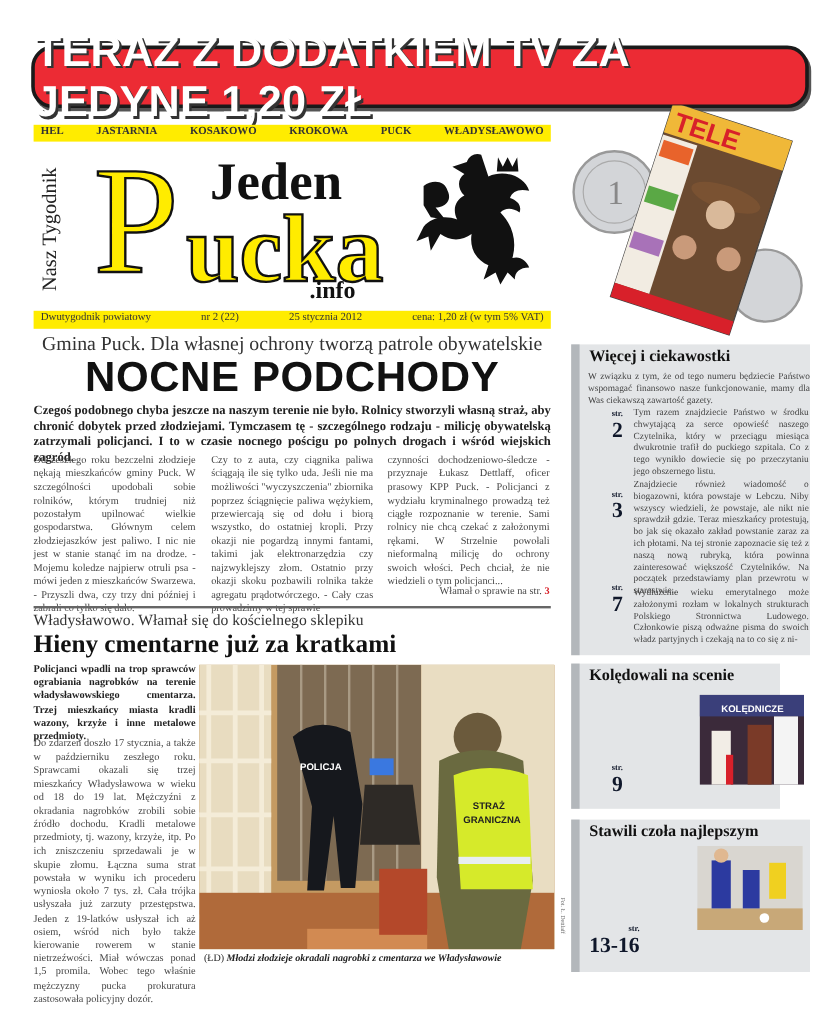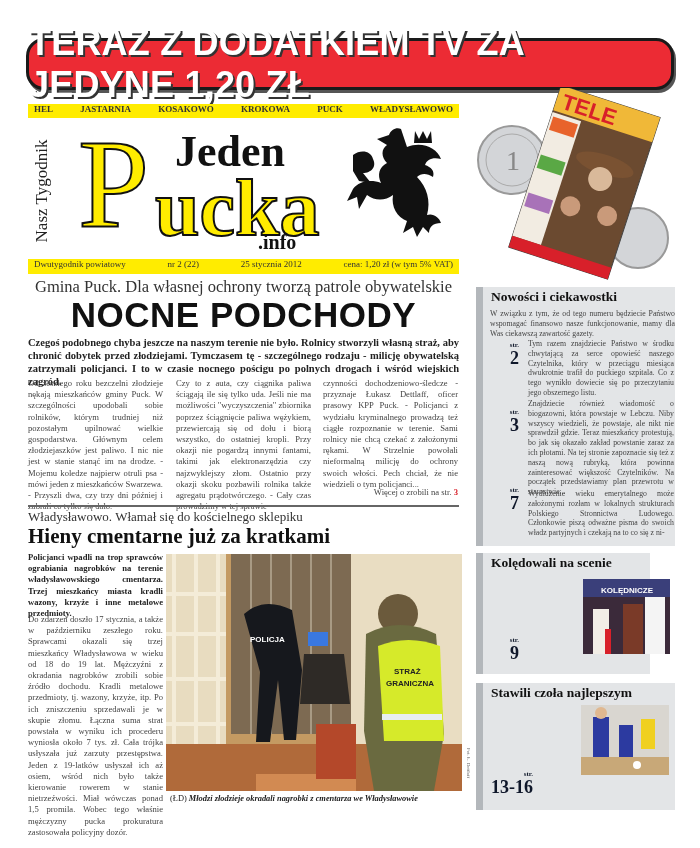--- a/index.html
+++ b/index.html
@@ -111,21 +111,21 @@
   </g>
 </svg>
 
 <div id="kicker1" class="abs">Gmina Puck. Dla własnej ochrony tworzą patrole obywatelskie</div>
 <div id="headline1" class="abs">NOCNE PODCHODY</div>
 <div id="lead1" class="abs">Czegoś podobnego chyba jeszcze na naszym terenie nie było. Rolnicy stworzyli własną straż, aby chronić dobytek przed złodziejami. Tymczasem tę - szczególnego rodzaju - milicję obywatelską zatrzymali policjanci. I to w czasie nocnego pościgu po polnych drogach i wśród wiejskich zagród.</div>
 <div id="c1" class="abs col">Od zeszłego roku bezczelni złodzieje nękają mieszkańców gminy Puck. W szczególności upodobali sobie rolników, którym trudniej niż pozostałym upilnować wielkie gospodarstwa. Głównym celem złodziejaszków jest paliwo. I nic nie jest w stanie stanąć im na drodze. - Mojemu koledze najpierw otruli psa - mówi jeden z mieszkańców Swarzewa. - Przyszli dwa, czy trzy dni później i zabrali co tylko się dało.</div>
 <div id="c2" class="abs col">Czy to z auta, czy ciągnika paliwa ściągają ile się tylko uda. Jeśli nie ma możliwości "wyczyszczenia" zbiornika poprzez ściągnięcie paliwa wężykiem, przewiercają się od dołu i biorą wszystko, do ostatniej kropli. Przy okazji nie pogardzą innymi fantami, takimi jak elektronarzędzia czy najzwyklejszy złom. Ostatnio przy okazji skoku pozbawili rolnika także agregatu prądotwórczego. - Cały czas prowadzimy w tej sprawie</div>
 <div id="c3" class="abs col">czynności dochodzeniowo-śledcze - przyznaje Łukasz Dettlaff, oficer prasowy KPP Puck. - Policjanci z wydziału kryminalnego prowadzą też ciągłe rozpoznanie w terenie. Sami rolnicy nie chcą czekać z założonymi rękami. W Strzelnie powołali nieformalną milicję do ochrony swoich włości. Pech chciał, że nie wiedzieli o tym policjanci...</div>
 <div id="more" class="abs">
-  <span>Więcej o zrobili na str.</span>
+  <span>Włamał o sprawie na str.</span>
   <b>3</b>
 </div>
 <div id="rule1" class="abs"></div>
 
 <div id="kicker2" class="abs">Władysławowo. Włamał się do kościelnego sklepiku</div>
 <div id="headline2" class="abs">Hieny cmentarne już za kratkami</div>
 <div id="lead2" class="abs">Policjanci wpadli na trop sprawców ograbiania nagrobków na terenie władysławowskiego cmentarza. Trzej mieszkańcy miasta kradli wazony, krzyże i inne metalowe przedmioty.</div>
 <div id="c4" class="abs col">Do zdarzeń doszło 17 stycznia, a także w październiku zeszłego roku. Sprawcami okazali się trzej mieszkańcy Władysławowa w wieku od 18 do 19 lat. Mężczyźni z okradania nagrobków zrobili sobie źródło dochodu. Kradli metalowe przedmioty, tj. wazony, krzyże, itp. Po ich zniszczeniu sprzedawali je w skupie złomu. Łączna suma strat powstała w wyniku ich procederu wyniosła około 7 tys. zł. Cała trójka usłyszała już zarzuty przestępstwa. Jeden z 19-latków usłyszał ich aż osiem, wśród nich było także kierowanie rowerem w stanie nietrzeźwości. Miał wówczas ponad 1,5 promila. Wobec tego właśnie mężczyzny pucka prokuratura zastosowała policyjny dozór.</div>
 
 <svg id="photo" class="abs" viewBox="0 0 296 237">
@@ -166,21 +166,21 @@
 </svg>
 <div id="credit" class="abs">
     <span>Fot. Ł. Dettlaff</span>
   </div>
 <div id="caption" class="abs">
   <span class="by">(ŁD)</span>
   <span>Młodzi złodzieje okradali nagrobki z cmentarza we Władysławowie</span>
 </div>
 
 <div id="box1" class="abs box">
-  <div class="boxtitle">Nowości i ciekawostki</div>
+  <div class="boxtitle">Więcej i ciekawostki</div>
   <div class="btext" style="left:7px;top:22px;width:185px;">W związku z tym, że od tego numeru będziecie Państwo wspomagać finansowo nasze funkcjonowanie, mamy dla Was ciekawszą zawartość gazety.</div>
   <div class="str" style="left:12px;top:55px;width:24px;">
       <span class="s">str.</span>
       <span class="n">2</span>
     </div>
   <div class="btext" style="left:45px;top:52px;width:146px;">Tym razem znajdziecie Państwo w środku chwytającą za serce opowieść naszego Czytelnika, który w przeciągu miesiąca dwukrotnie trafił do puckiego szpitala. Co z tego wynikło dowiecie się po przeczytaniu jego obszernego listu.</div>
   <div class="str" style="left:12px;top:122px;width:24px;">
       <span class="s">str.</span>
       <span class="n">3</span>
     </div>

